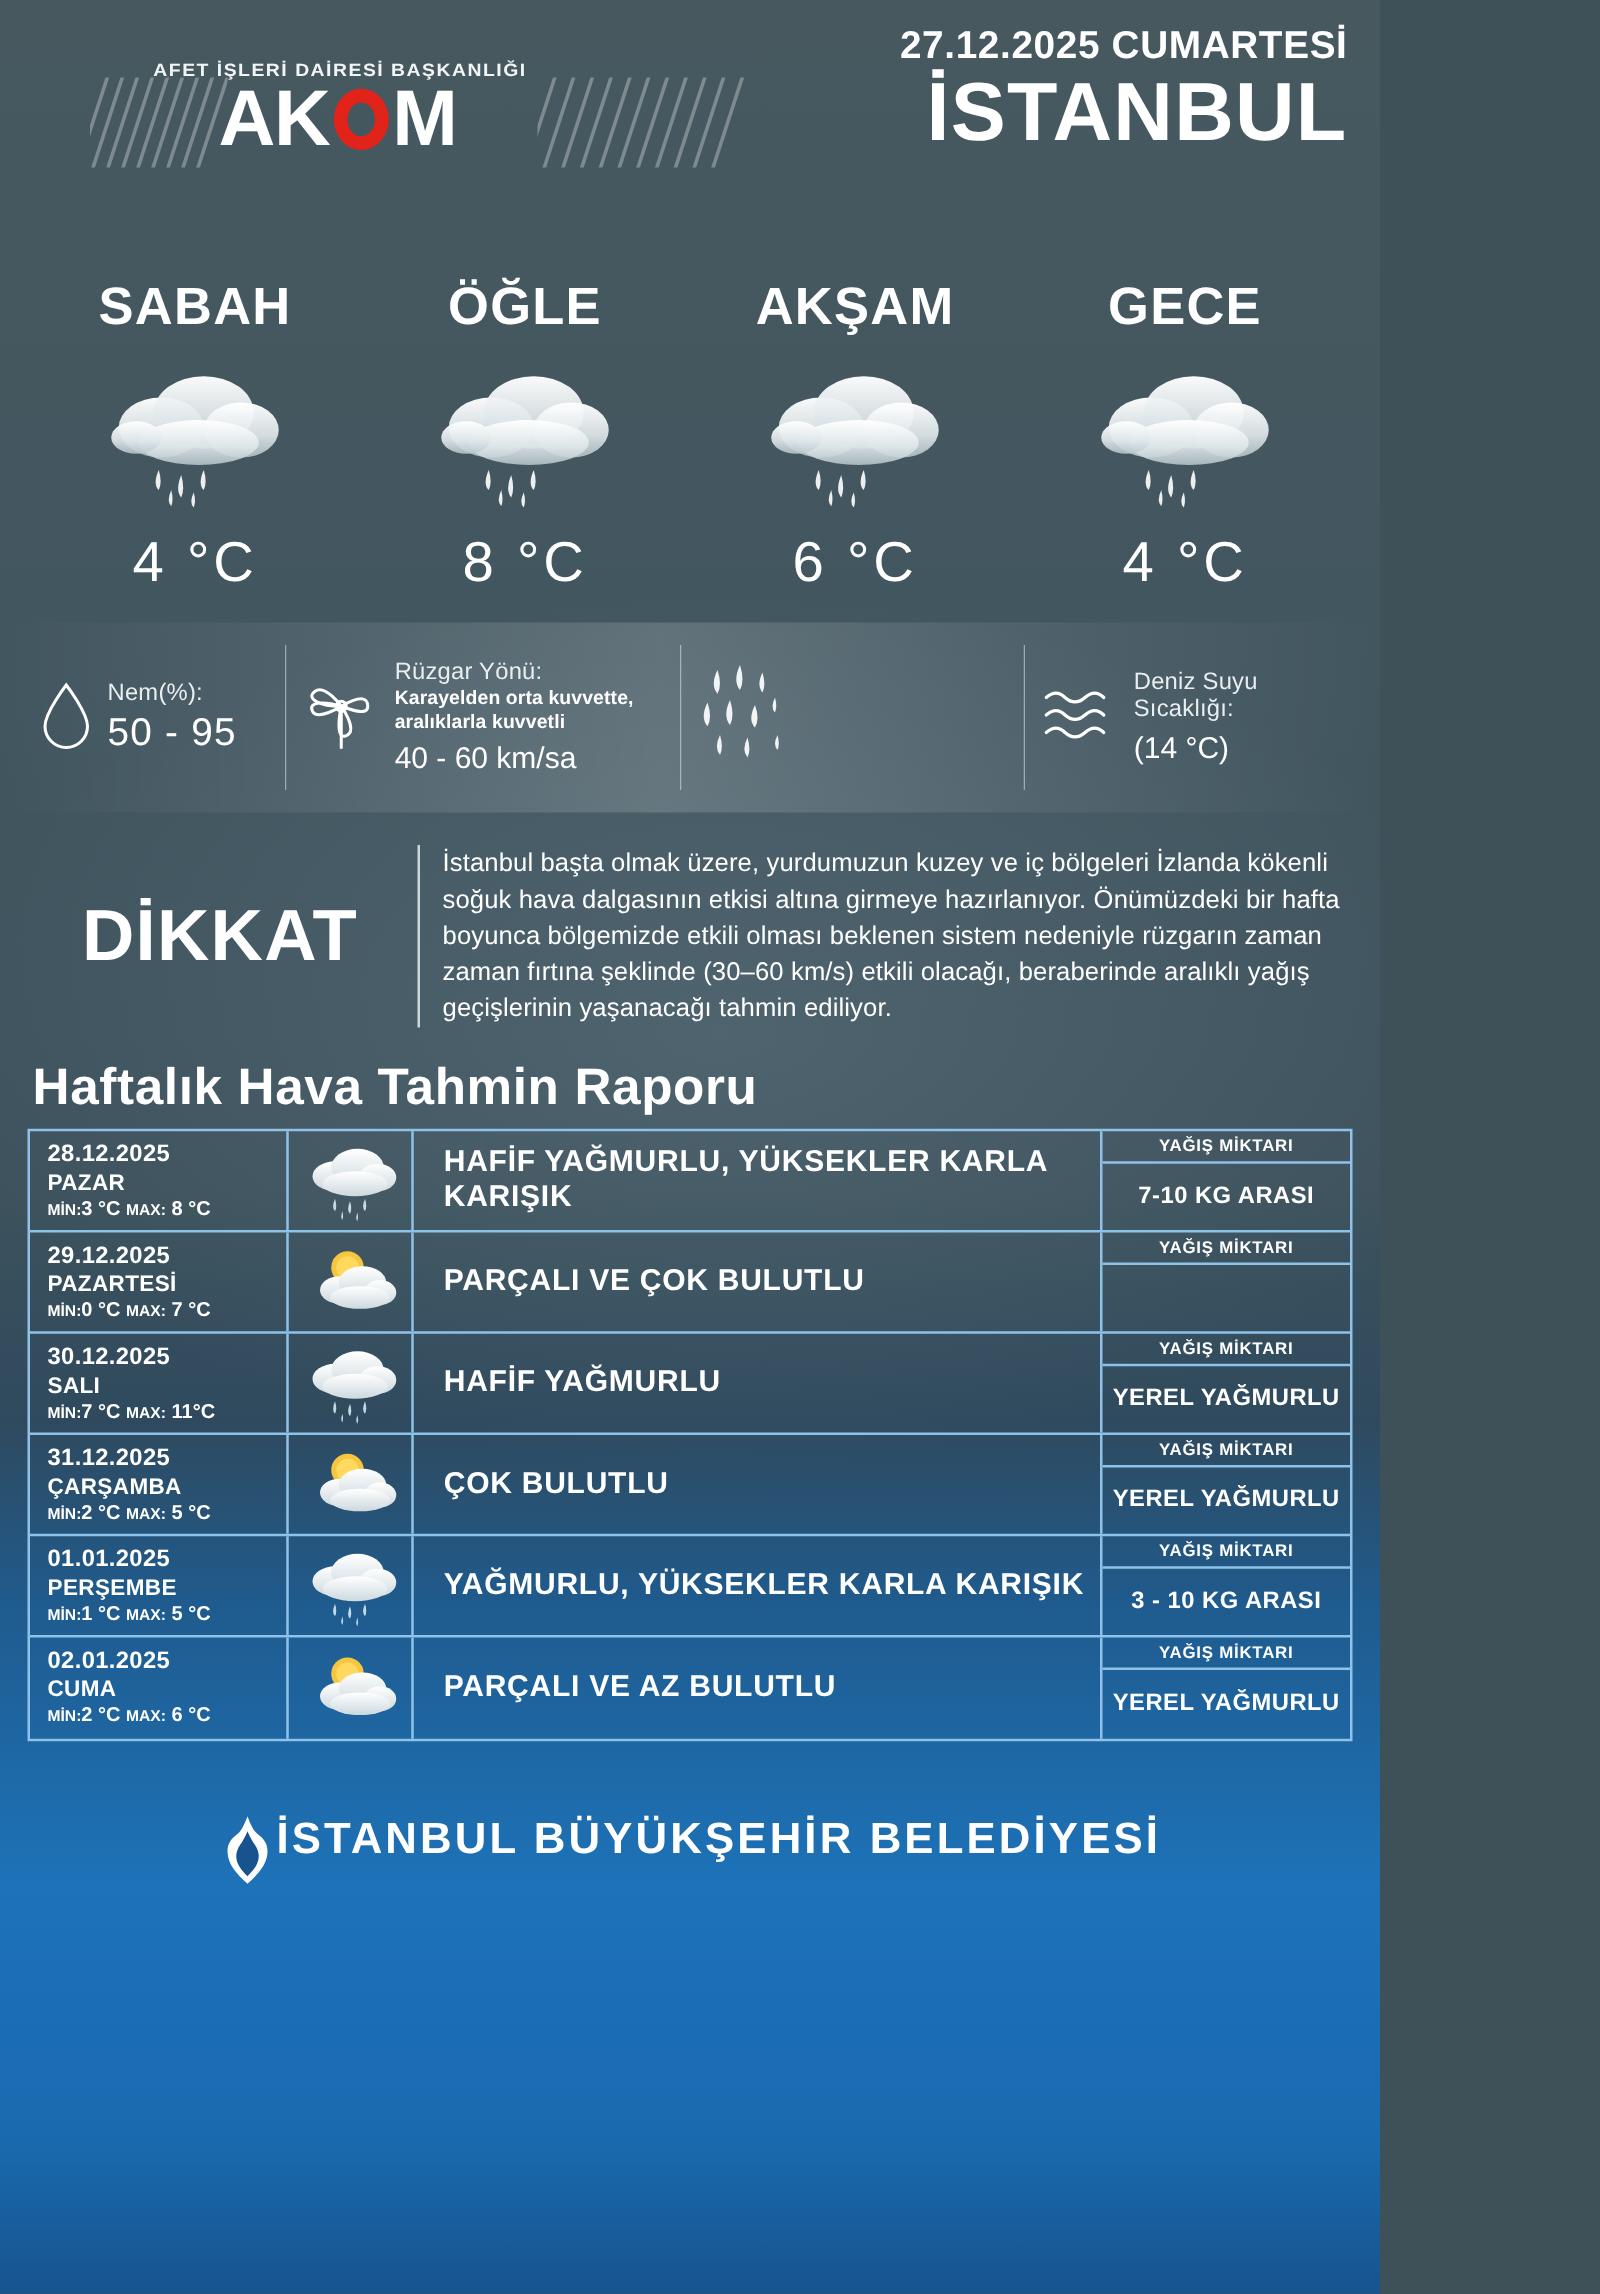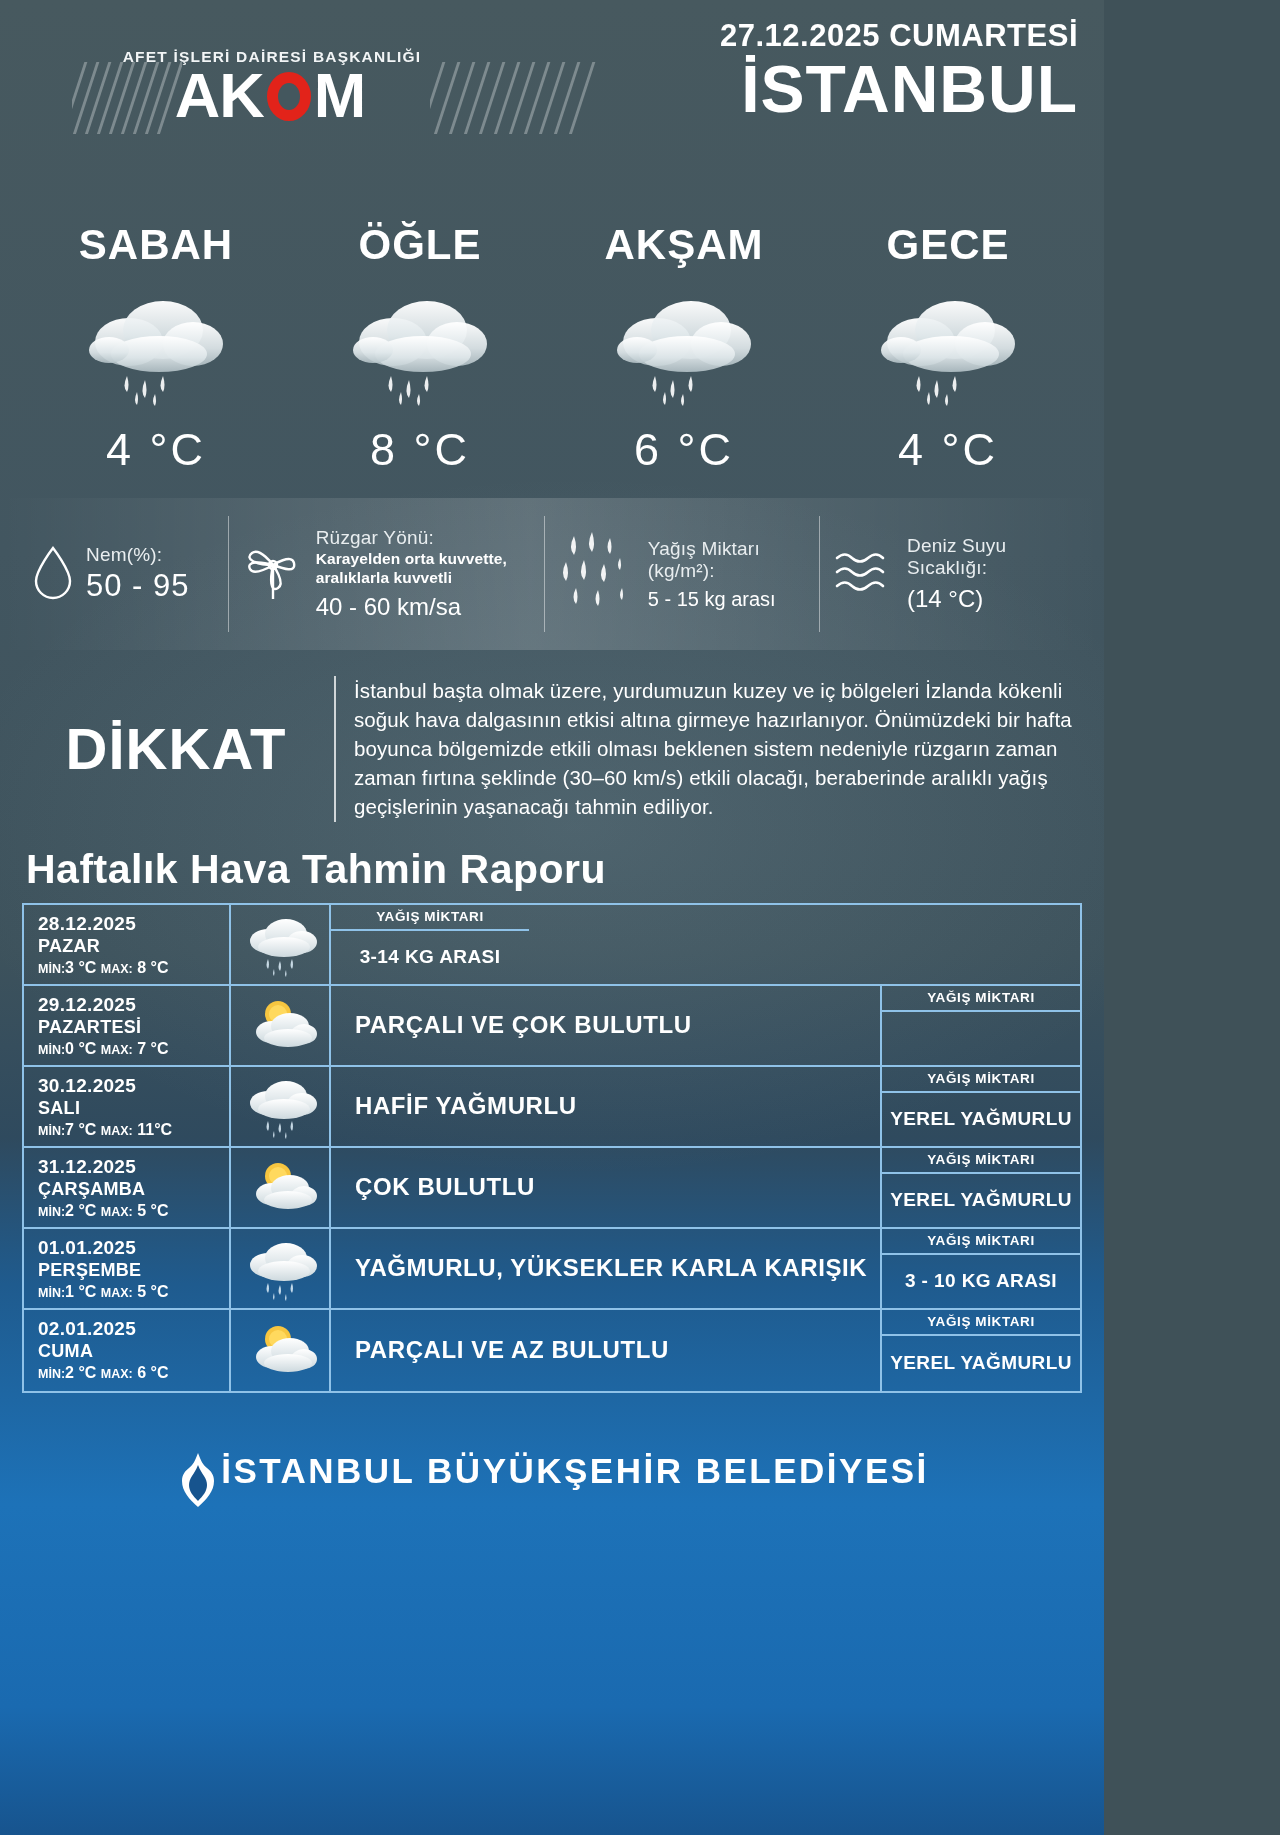--- a/index.html
+++ b/index.html
@@ -540,24 +540,20 @@
             <path d="M8 34 q4 12 0 19 q-6 -7 0 -19"></path>
             <path d="M26 32 q4 13 0 20 q-6 -7 0 -20"></path>
             <path d="M46 36 q4 11 0 18 q-6 -6 0 -18"></path>
             <path d="M18 60 q3 10 0 16 q-5 -6 0 -16"></path>
             <path d="M40 62 q3 10 0 16 q-5 -6 0 -16"></path>
             <path d="M62 30 q2 7 0 12 q-4 -4 0 -12"></path>
             <path d="M64 60 q2 7 0 12 q-4 -4 0 -12"></path>
           </g>
         </svg>
       </div>
-      <div class="m-txt">
-        <div class="m-title">Yağış Miktarı (kg/m²):</div>
-        <div class="m-val-sm">5 - 15 kg arası</div>
-      </div>
     </div>
 
     <div class="metric m4">
       <div class="m-ico">
         <svg width="62" height="52" viewBox="0 0 62 52">
           <g fill="none" stroke="#ffffff" stroke-width="2.6" stroke-linecap="round">
             <path d="M4 12 q8 -7 15 0 q8 7 16 0 q8 -7 15 0"></path>
             <path d="M4 26 q8 -7 15 0 q8 7 16 0 q8 -7 15 0"></path>
             <path d="M4 40 q8 -7 15 0 q8 7 16 0 q8 -7 15 0"></path>
           </g>
@@ -602,23 +598,24 @@
           </g>
           <g fill="#dff0fb" opacity="0.85">
             <path d="M30 50 q2 6 0 10 q-3 -3 0 -10"></path>
             <path d="M42 52 q2 6 0 10 q-3 -3 0 -10"></path>
             <path d="M54 50 q2 6 0 10 q-3 -3 0 -10"></path>
             <path d="M36 60 q1 4 0 7 q-2 -2 0 -7"></path>
             <path d="M48 61 q1 4 0 7 q-2 -2 0 -7"></path>
           </g>
         </svg>
       </div>
+      <div class="cell-desc">HAFİF YAĞMURLU, YÜKSEKLER KARLA KARIŞIK</div>
       <div class="cell-rain">
         <div class="rain-head">YAĞIŞ MİKTARI</div>
-        <div class="rain-val">3-14 KG ARASI</div>
+        <div class="rain-val">7-10 KG ARASI</div>
       </div>
     </div>
 
     <div class="row">
       <div class="cell-date">
         <div class="c-date">29.12.2025</div>
         <div class="c-day">PAZARTESİ</div>
         <div class="c-mm"><span class="lbl">MİN:</span><span>0 °C</span> <span class="lbl">MAX:</span> <span>7 °C</span></div>
       </div>
       <div class="cell-icon">

